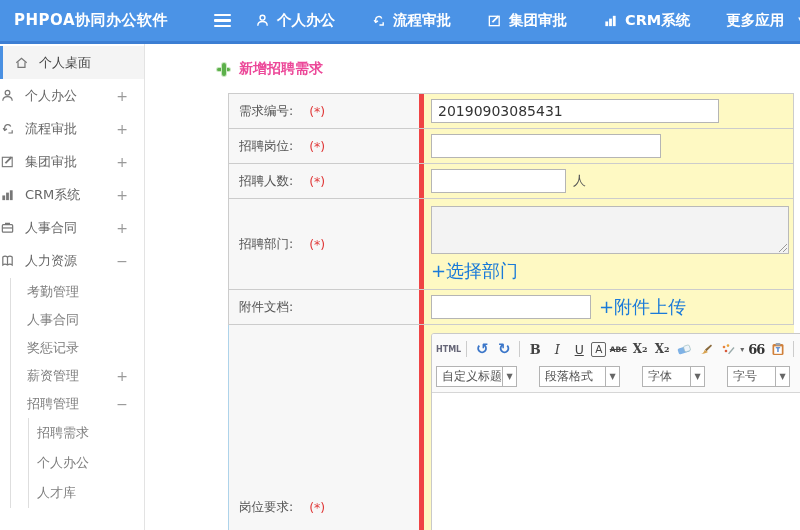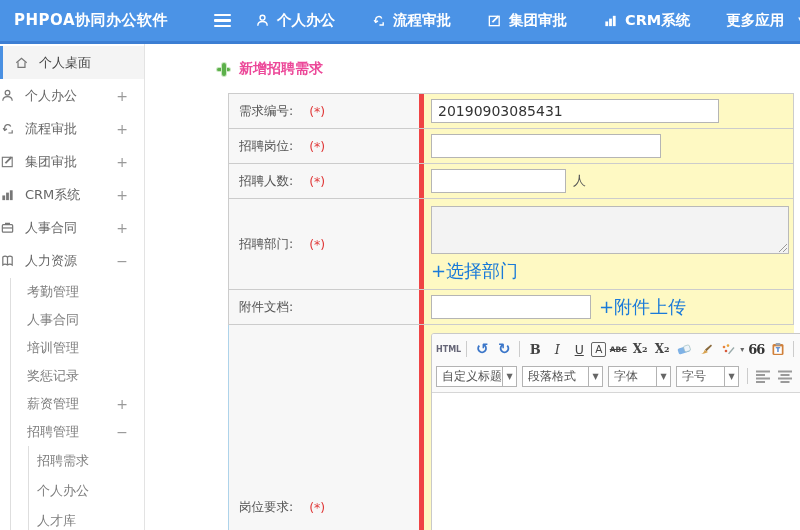--- a/index.html
+++ b/index.html
@@ -77,21 +77,21 @@
   .b-italic { font-family:"DejaVu Serif","Liberation Serif",serif; font-style:italic; font-size:13px; }
   .b-under { text-decoration:underline; font-size:12.5px; }
   .b-abox { border:1px solid #666; font-size:10.5px; min-width:15px; height:15px; }
   .b-strike { font-size:7.5px; text-decoration:line-through; font-weight:bold; }
   .b-sup,.b-sub { font-size:12px; font-weight:bold; font-family:"DejaVu Serif","Liberation Serif",serif; }
   .b-sup sup,.b-sub sub { font-size:8px; }
   .b-quote { font-family:"DejaVu Serif","Liberation Serif",serif; font-weight:bold; font-size:13px; color:#333; letter-spacing:-1px; }
   .b-fontcolor { font-family:"DejaVu Serif","Liberation Serif",serif; font-size:13.5px; gap:3px; }
   .mini-caret { font-size:8px; color:#666; }
   .dd { display:flex; height:21px; border:1px solid #b3b3b3; background:#fff; color:#555;
-    align-items:center; flex:none; margin-right:3px; }
+    align-items:center; flex:none; margin-right:20px; }
   .dd .t { padding:0 5px; border-right:1px solid #b3b3b3; display:flex; align-items:center; height:100%;
     font-size:12px; white-space:nowrap; }
   .dd .c { width:13px; text-align:center; color:#666; font-size:8px; }
   .edbody { height:290px; background:#fff; }
   svg { flex:none; }
 </style>
 </head>
 <body>
 
 <div class="topbar">
@@ -220,23 +220,20 @@
     <span>人力资源</span>
     <span class="toggle">−</span>
   </div>
 
   <div class="sub1">
     <div class="side-item">
       <span>考勤管理</span>
     </div>
     <div class="side-item">
       <span>人事合同</span>
-    </div>
-    <div class="side-item">
-      <span>培训管理</span>
     </div>
     <div class="side-item">
       <span>奖惩记录</span>
     </div>
     <div class="side-item">
       <span>薪资管理</span>
       <span class="toggle">+</span>
     </div>
     <div class="side-item">
       <span>招聘管理</span>

